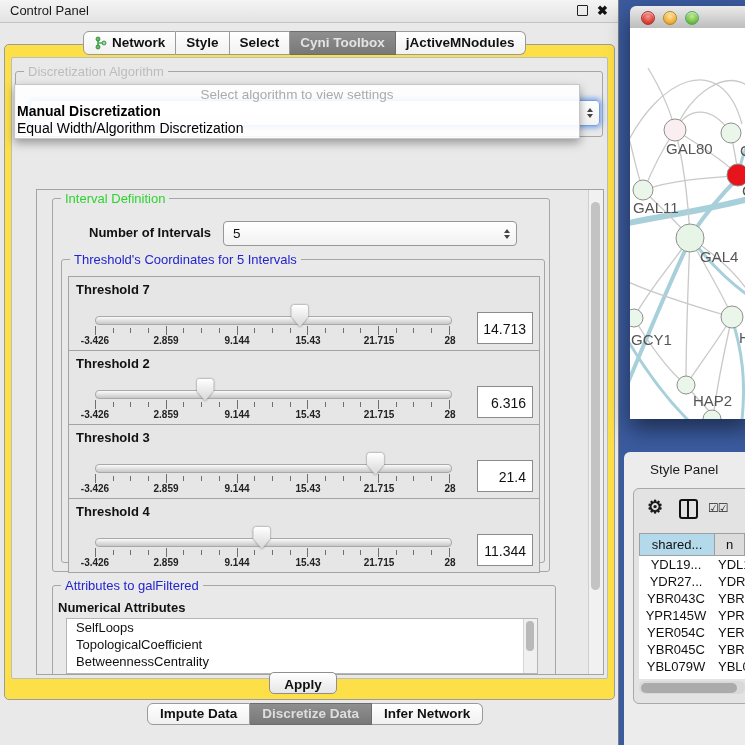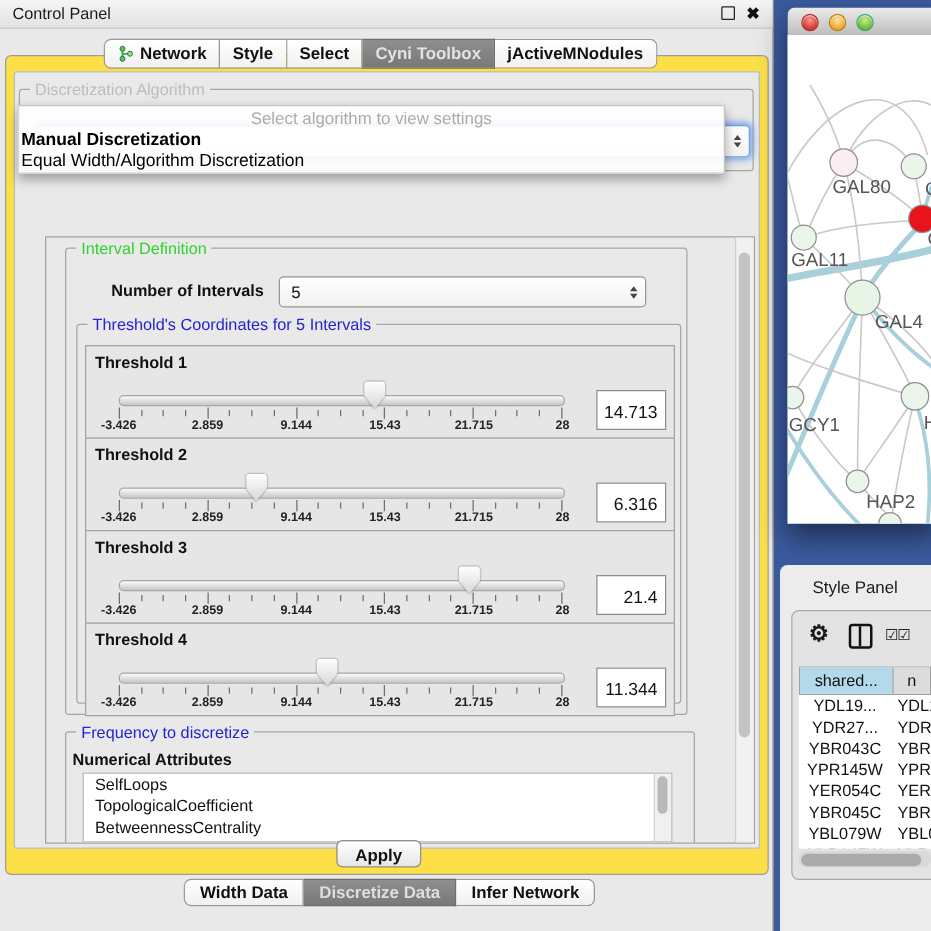--- a/index.html
+++ b/index.html
@@ -187,21 +187,21 @@
             <span class="ctext">5</span>
             <span class="spin">
                 <i class="up"></i>
                 <i class="dn"></i>
               </span>
           </div>
           <div class="group" style="left:8px;top:60px;width:482px;height:302px;">
             <span class="glabel blue">Threshold's Coordinates for 5 Intervals</span>
             <div id="thresholds">
                 <div class="tpanel" style="top: 16px;">
-                  <div class="t-title">Threshold 1</div>
+                  <div class="t-title">Threshold 7</div>
                   <div class="track"></div>
                   <div class="thumbwrap" style="left: 222.405px;">
                     <div class="thumb-shape"></div>
                   </div>
                   <div class="ticks">
                     <span class="major"></span>
                     <span class="minor"></span>
                     <span class="minor"></span>
                     <span class="minor"></span>
                     <span class="major"></span>
@@ -347,21 +347,21 @@
                     <span style="left: 80%;">21.715</span>
                     <span style="left: 100%;">28</span>
                   </div>
                   <div class="vfield">11.344</div>
                 </div>
               </div>
           </div>
         </div>
 
         <div class="group" style="left:15px;top:395px;width:502px;height:92px;">
-          <span class="glabel blue">Frequency to discretize</span>
+          <span class="glabel blue">Attributes to galFiltered</span>
           <span class="attr-label">Numerical Attributes</span>
           <div class="attr-list">
             <div id="attr-items">
                 <div class="item">SelfLoops</div>
                 <div class="item">TopologicalCoefficient</div>
                 <div class="item">BetweennessCentrality</div>
               </div>
             <div class="attr-scroll">
                 <div class="thumb"></div>
               </div>
@@ -370,21 +370,21 @@
 
         <div class="vscroll">
             <div class="thumb"></div>
           </div>
       </div>
 
       <button class="apply-btn" style="border-style:solid;">Apply</button>
     </div>
 
     <div class="bottombar">
-      <span class="btab"><span>Width Data</span></span>
+      <span class="btab"><span>Impute Data</span></span>
       <span class="btab sel"><span>Discretize Data</span></span>
       <span class="btab"><span>Infer Network</span></span>
     </div>
 
     <div class="popup">
       <div class="ph">Select algorithm to view settings</div>
       <div class="opt1">Manual Discretization</div>
       <div class="opt2">Equal Width/Algorithm Discretization</div>
     </div>
   </div>

